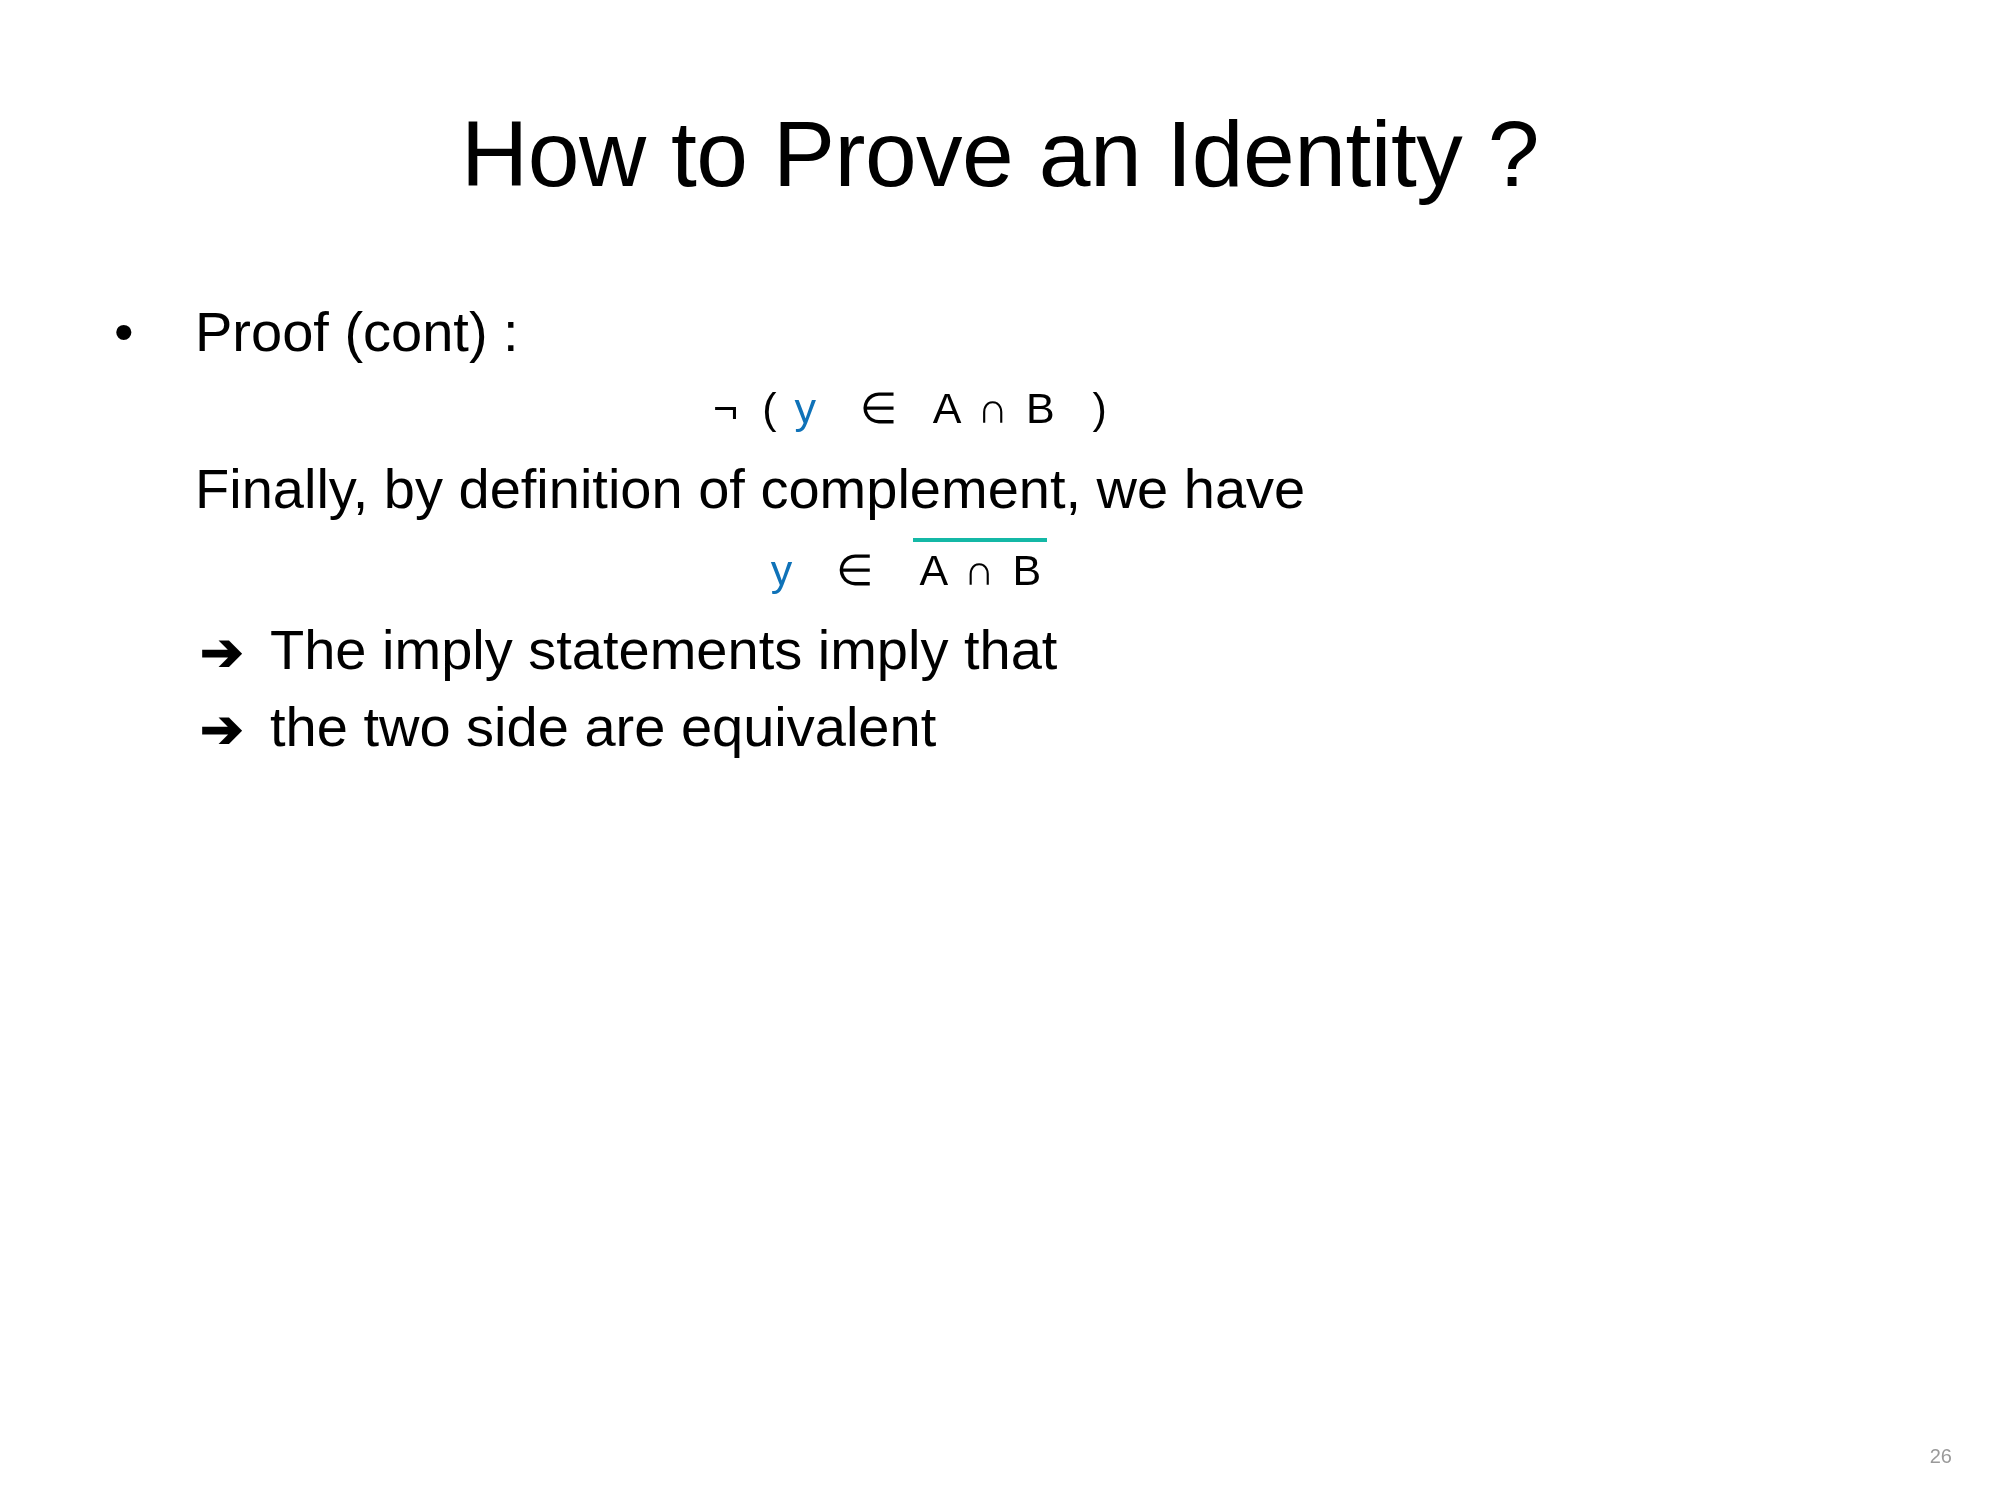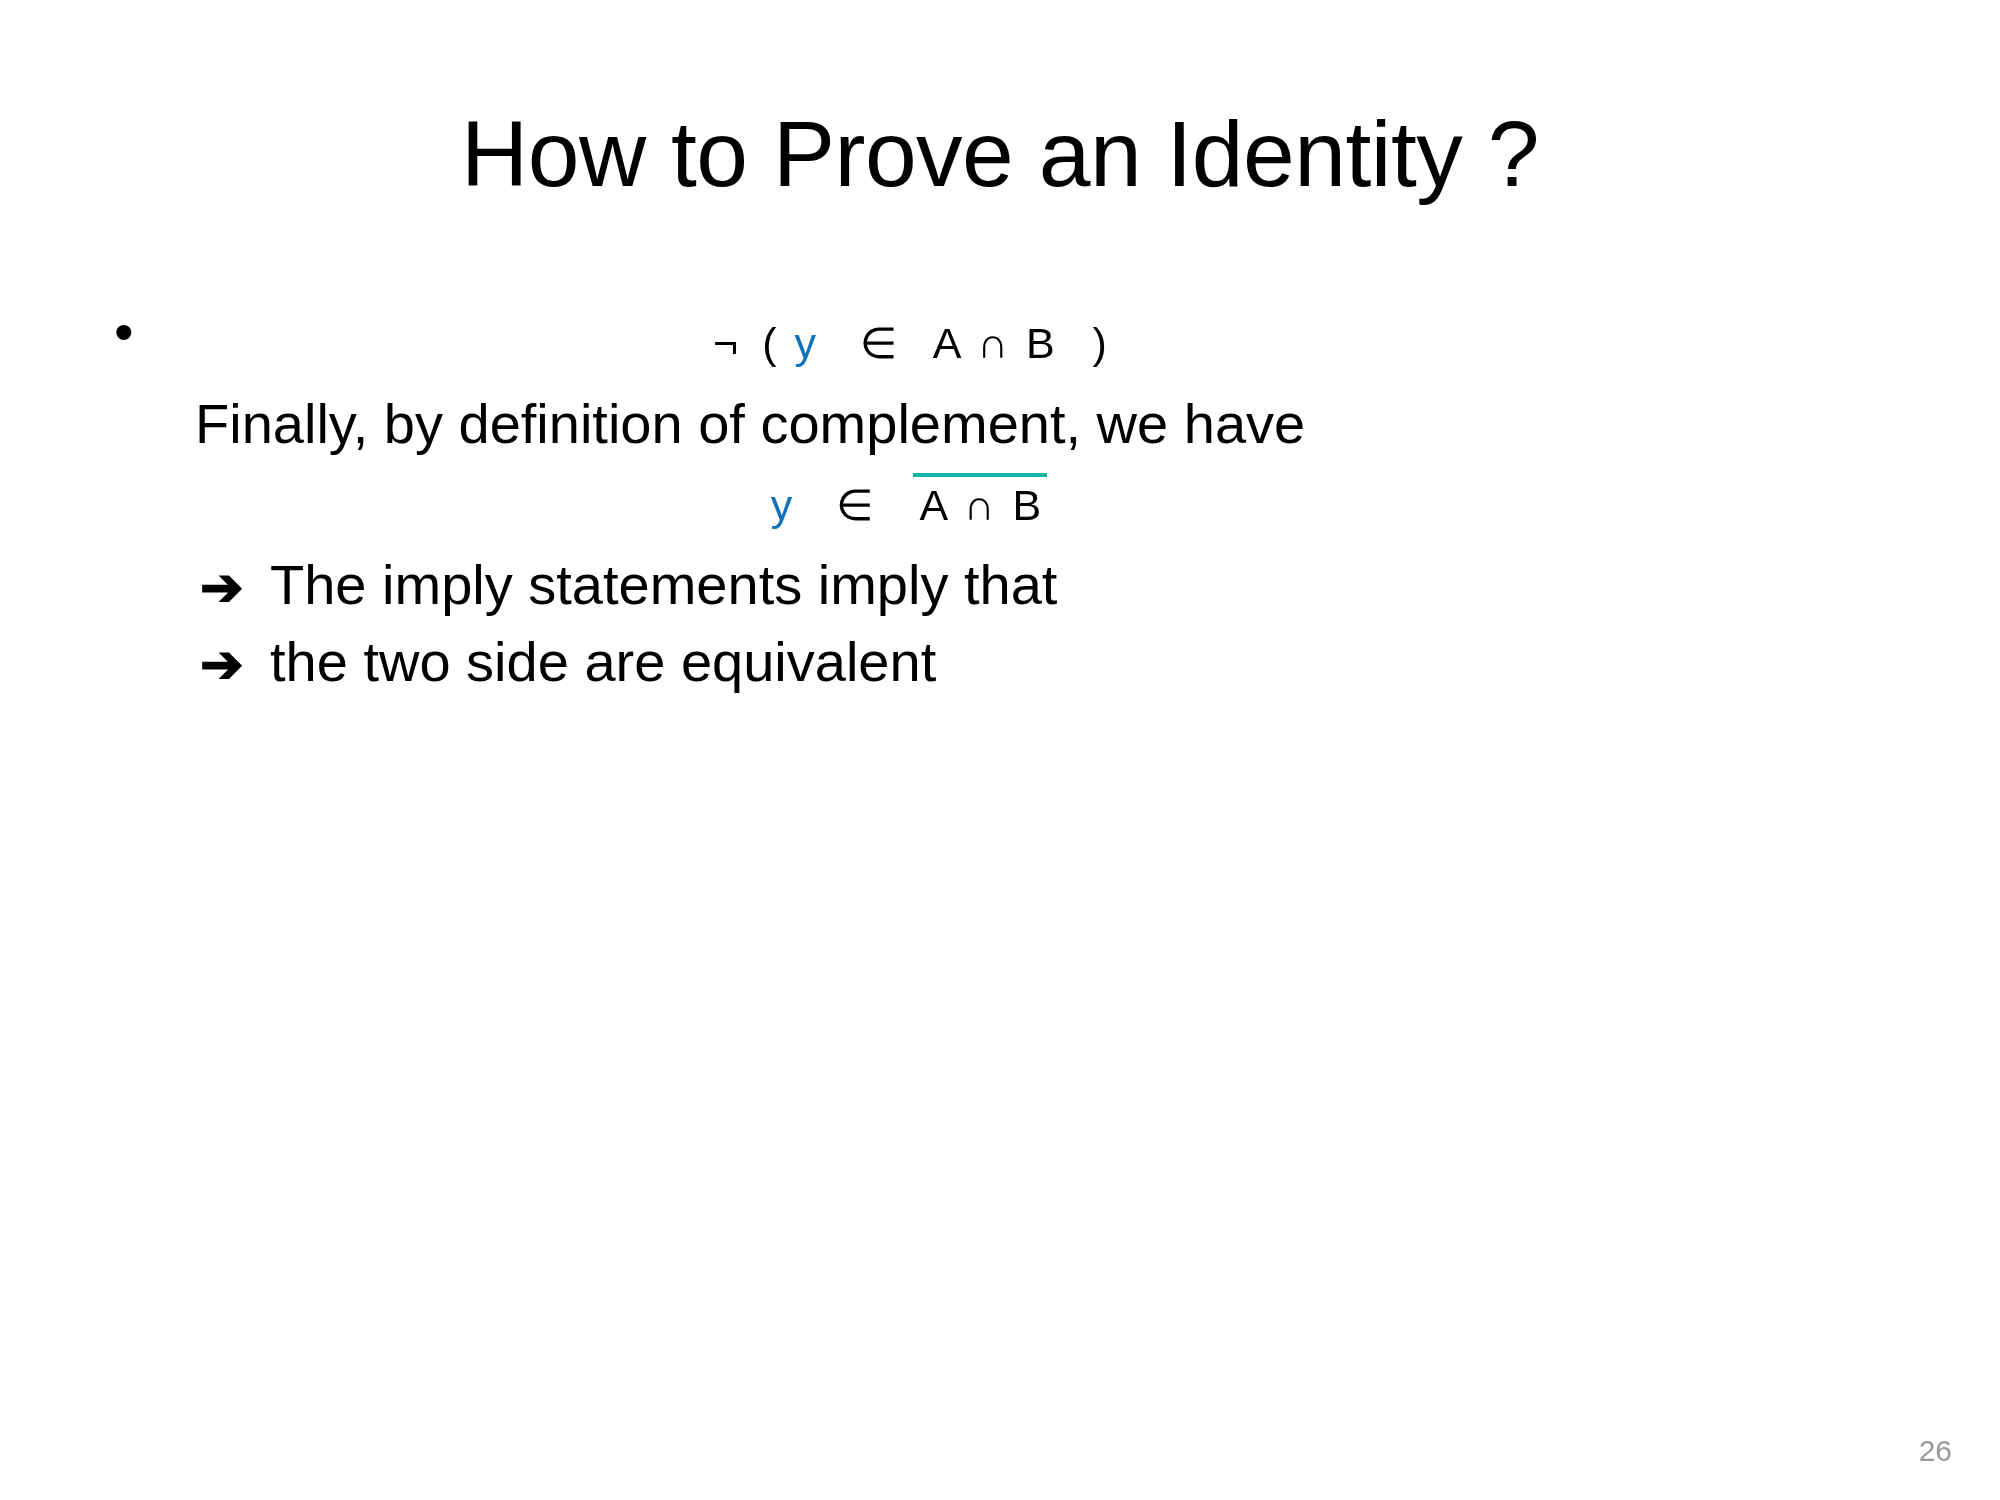--- a/index.html
+++ b/index.html
@@ -119,36 +119,37 @@
   }
 
   .sp { display: inline-block; width: 14px; }
   .sp-sm { display: inline-block; width: 8px; }
 
   
   .page-number {
     position: absolute;
     right: 48px;
     bottom: 34px;
-    font-size: 30px;
+    font-size: 20px;
     color: #9a9a9a;
     line-height: 1;
   }
 </style>
 </head>
 <body>
 
 <div class="slide">
 
   <div class="slide-title">How to Prove an Identity ?</div>
 
   <div class="body">
 
     <div class="row bullet-row">
       <span class="bullet-dot">•</span>
+      <span>Proof (cont) :</span>
     </div>
 
 
     <div class="math-line">
       <span class="op">¬</span>
       <span class="op">(</span>
       <span class="blue">y</span>
       <span class="sp"></span>
       <span class="op">∈</span>
       <span class="sp-sm"></span>

